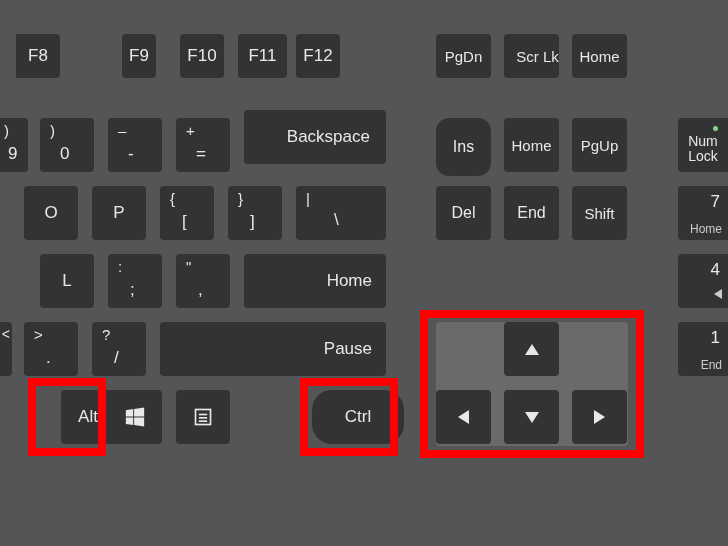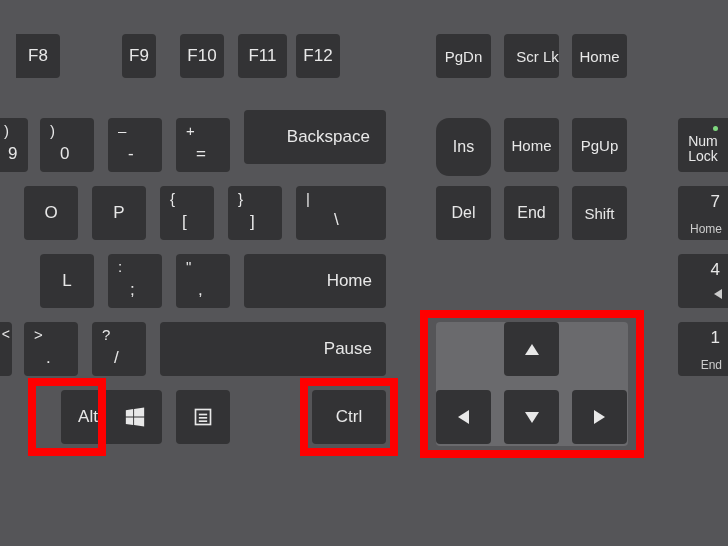--- a/index.html
+++ b/index.html
@@ -168,21 +168,21 @@
   </svg>
 </div>
 <div class="key" style="left:176px;top:390px;width:54px;height:54px;">
   <svg class="menu-icon" viewBox="0 0 24 24">
     <rect x="3" y="3" width="18" height="18" fill="none" stroke="#e8e8e8" stroke-width="2"></rect>
     <line x1="7" y1="9" x2="17" y2="9" stroke="#e8e8e8" stroke-width="2"></line>
     <line x1="7" y1="13" x2="17" y2="13" stroke="#e8e8e8" stroke-width="2"></line>
     <line x1="7" y1="17" x2="17" y2="17" stroke="#e8e8e8" stroke-width="2"></line>
   </svg>
 </div>
-<div class="key" style="left:312px;top:390px;width:74px;height:54px;">Ctrl</div>
+<div class="key" style="left:312px;top:390px;width:92px;height:54px;border-radius:20px;">Ctrl</div>
 
 <div style="position:absolute;left:436px;top:322px;width:192px;height:124px;background:#6a6a6d;border-radius:4px;"></div>
 
 <div class="key" style="left:504px;top:322px;width:55px;height:54px;">
   <span class="tri up"></span>
 </div>
 <div class="key" style="left:436px;top:390px;width:55px;height:54px;">
   <span class="tri left"></span>
 </div>
 <div class="key" style="left:504px;top:390px;width:55px;height:54px;">

